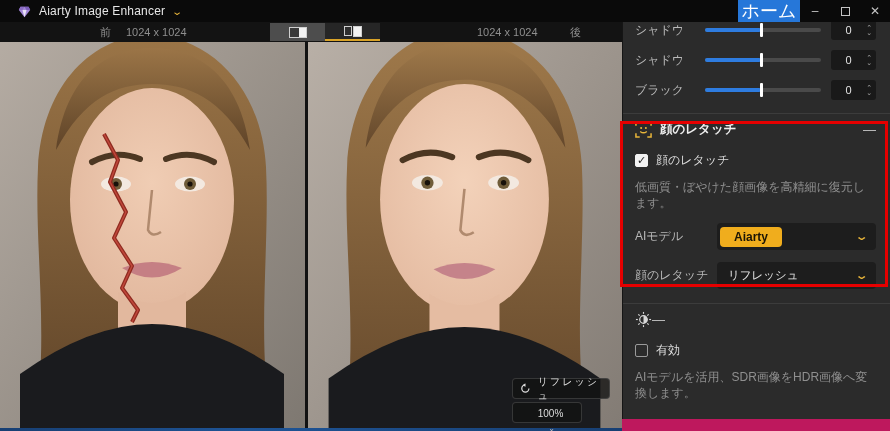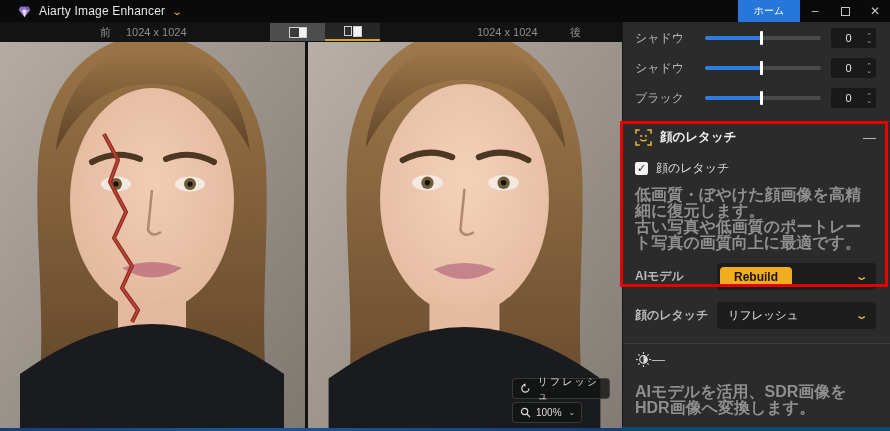--- a/index.html
+++ b/index.html
@@ -1,26 +1,26 @@
 <!DOCTYPE html>
 <html><head>
 <meta charset="utf-8">
 <style>
   * { margin:0; padding:0; box-sizing:border-box; }
   html,body { background:#000; }
   body { font-family:"Liberation Sans","DejaVu Sans",sans-serif; }
-  .app { position:relative; width:890px; height:431px; background:#0c4a6e; overflow:hidden; }
+  .app { position:relative; width:890px; height:431px; background:#be185d; overflow:hidden; }
 
   
   .titlebar { position:absolute; left:0; top:0; width:890px; height:22px; background:#0a0a0a; display:flex; align-items:center; z-index:30; }
   .app-gem { width:13px; height:13px; margin-left:18px; }
   .app-title { color:#e6e6e6; font-size:12px; margin-left:8px; letter-spacing:.2px; }
   .title-chev { color:#e8b53a; font-size:10px; margin-left:8px; transform:scaleX(1.4); cursor:pointer; }
   .tb-spacer { flex:1; }
-  .home-btn { width:62px; height:22px; background:#2677d9; color:#fff; font-size:10px; display:flex; align-items:center; justify-content:center; cursor:pointer; }
+  .home-btn { width:62px; height:22px; background:#2677d9; color:#fff; font-size:18px; display:flex; align-items:center; justify-content:center; cursor:pointer; }
   .win-btn { width:30px; height:22px; color:#c4c4c4; font-size:12px; display:flex; align-items:center; justify-content:center; cursor:pointer; }
   .win-btn .sq { width:9px; height:9px; border:1px solid #c4c4c4; display:block; }
 
   
   .strip { position:absolute; left:0; top:22px; width:622px; height:20px; background:#131313; z-index:20; }
   .strip .lbl { position:absolute; top:0; height:20px; line-height:20px; font-size:11px; color:#8f8f8f; }
   .lbl-before { left:100px; }
   .lbl-before-size { left:126px; color:#b9b9b9; }
   .lbl-after-size { left:477px; color:#cf9a33; }
   .lbl-after { left:570px; }
@@ -37,25 +37,25 @@
   .img-pane { position:absolute; top:22px; height:406px; overflow:hidden; background:#8d867f; }
   .pane-left { left:0; width:305px; }
   .pane-right { left:308px; width:314px; }
   .pane-divider { position:absolute; left:305px; top:22px; width:3px; height:406px; background:#121212; }
   .img-pane svg { display:block; }
   .bottom-line { position:absolute; left:0; top:428px; width:622px; height:3px; background:linear-gradient(90deg,#173f73,#1e5496 40%,#173f73); }
 
   
   .float-ctrl { position:absolute; z-index:25; display:flex; align-items:center; background:rgba(18,18,18,.78); border:1px solid rgba(90,90,90,.5); border-radius:4px; color:#dcdcdc; font-size:10px; cursor:pointer; }
   .refresh-btn { left:512px; top:378px; width:98px; height:21px; padding-left:7px; gap:7px; letter-spacing:2px; }
-  .zoom-btn { left:512px; top:402px; width:70px; height:21px; padding-left:7px; gap:5px; }
+  .zoom-btn { left:512px; top:402px; width:70px; height:21px; padding-left:7px; gap:5px;flex-direction:column; }
   .float-ctrl .chev { color:#bdbdbd; font-size:8px; margin-left:2px; }
 
   
-  .panel { position:absolute; left:622px; top:18px; width:268px; height:409px; background:#2b2b2b; border-left:1px solid #151515; overflow:hidden; }
+  .panel { position:absolute; left:622px; top:10px; width:268px; height:409px; background:#2b2b2b; border-left:1px solid #151515; overflow:hidden; }
   .slider-row { display:flex; align-items:center; height:30px; padding:0 14px 0 12px; }
   .slider-row:first-child { margin-top:5px; }
   .srow-label { width:70px; font-size:12px; color:#b9b9b9; }
   .track { position:relative; flex:1; height:4px; background:#4a4a4a; border-radius:2px; margin-right:10px; cursor:pointer; }
   .track .fill { position:absolute; left:0; top:0; height:4px; background:#2e7ce0; border-radius:2px; }
   .track .thumb { position:absolute; top:-5px; width:3px; height:14px; background:#fff; border-radius:1px; margin-left:-1px; }
   .val-box { width:45px; height:20px; background:#191919; border-radius:3px; display:flex; align-items:center; }
   .val-box .num { flex:1; text-align:center; color:#e3e3e3; font-size:11px; }
   .spin { display:flex; flex-direction:column; margin-right:4px; cursor:pointer; }
   .spin span { font-size:7px; line-height:5px; color:#a8a8a8; text-align:center; }
@@ -63,23 +63,23 @@
   .sec-divider { height:1px; background:#3c3c3c; margin:8px 0 0 0; }
   .sec-header { display:flex; align-items:center; height:30px; padding:0 14px 0 12px; }
   .sec-title { color:#efefef; font-size:12.5px; font-weight:bold; margin-left:8px; flex:1; }
   .collapse { color:#c9c9c9; font-size:13px; cursor:pointer; }
   .sec-body { padding:0 14px 0 12px; }
   .cb-row { display:flex; align-items:center; margin-top:8px; }
   .checkbox { width:13px; height:13px; border:1px solid #9a9a9a; border-radius:2px; background:transparent; position:relative; cursor:pointer; flex:none; }
   .checkbox.checked { background:#f2f2f2; border-color:#f2f2f2; }
   .checkbox.checked::after { content:"✓"; position:absolute; left:1px; top:-1px; font-size:11px; font-weight:bold; color:#1d1d1d; }
   .cb-label { color:#dedede; font-size:12px; margin-left:8px; }
-  .desc { margin-top:10px; color:#8f8f8f; font-size:16px; line-height:16px;font-weight:bold; }
+  .desc { margin-top:10px; color:#8f8f8f; font-size:12px; line-height:16px; }
   .dd-row { display:flex; align-items:center; margin-top:12px; }
-  .dd-label { width:82px; font-size:12px; color:#b9b9b9; flex:none;font-weight:bold; }
+  .dd-label { width:82px; font-size:12px; color:#b9b9b9; flex:none; }
   .dropdown { flex:1; height:27px; background:#1d1d1d; border-radius:4px; display:flex; align-items:center; padding:0 10px 0 3px; cursor:pointer; }
   .pill { padding:3px 14px; border-radius:4px; font-size:12px; }
   .pill.yellow { background:#f0ad1d; color:#1c1505; font-weight:bold; }
   .dd-text { color:#e6e6e6; font-size:11.5px; margin-left:8px; }
   .dd-chev { margin-left:auto; color:#e8b53a; font-size:11px; font-weight:bold; transform:scaleX(1.5); }
 
   
   .red-box { position:absolute; left:620px; top:121px; width:268px; height:166px; border:3px solid #e60000; z-index:40; pointer-events:none; }
 
   .icon-16 { width:17px; height:17px; flex:none; }
@@ -278,26 +278,25 @@
       <span class="sec-title">顔のレタッチ</span>
       <span class="collapse">—</span>
     </div>
     <div class="sec-body">
       <div class="cb-row">
         <span class="checkbox checked"></span>
         <span class="cb-label">顔のレタッチ</span>
       </div>
       <div class="desc">
         <div>低画質・ぼやけた顔画像を高精細に復元します。</div>
-        <div>古い写真や低画質のポートレート写真の画質向上に最適です。</div>
       </div>
       <div class="dd-row">
         <span class="dd-label">AIモデル</span>
         <div class="dropdown">
-          <span class="pill yellow">Rebuild</span>
+          <span class="pill yellow">Aiarty</span>
           <span class="dd-chev">⌄</span>
         </div>
       </div>
       <div class="dd-row">
         <span class="dd-label">顔のレタッチ</span>
         <div class="dropdown">
           <span class="dd-text">リフレッシュ</span>
           <span class="dd-chev">⌄</span>
         </div>
       </div>
@@ -316,20 +315,24 @@
             <line x1="15" y1="9" x2="17" y2="9"></line>
           <line x1="3.5" y1="3.5" x2="5" y2="5"></line>
             <line x1="13" y1="13" x2="14.5" y2="14.5"></line>
           <line x1="14.5" y1="3.5" x2="13" y2="5"></line>
             <line x1="5" y1="13" x2="3.5" y2="14.5"></line>
         </g>
       </svg>
       <span class="collapse">—</span>
     </div>
     <div class="sec-body">
+      <div class="cb-row">
+        <span class="checkbox"></span>
+        <span class="cb-label">有効</span>
+      </div>
       <div class="desc">
         <div>AIモデルを活用、SDR画像をHDR画像へ変換します。</div>
 
       </div>
 
     </div>
   </div>
 
   <div class="red-box"></div>
 

